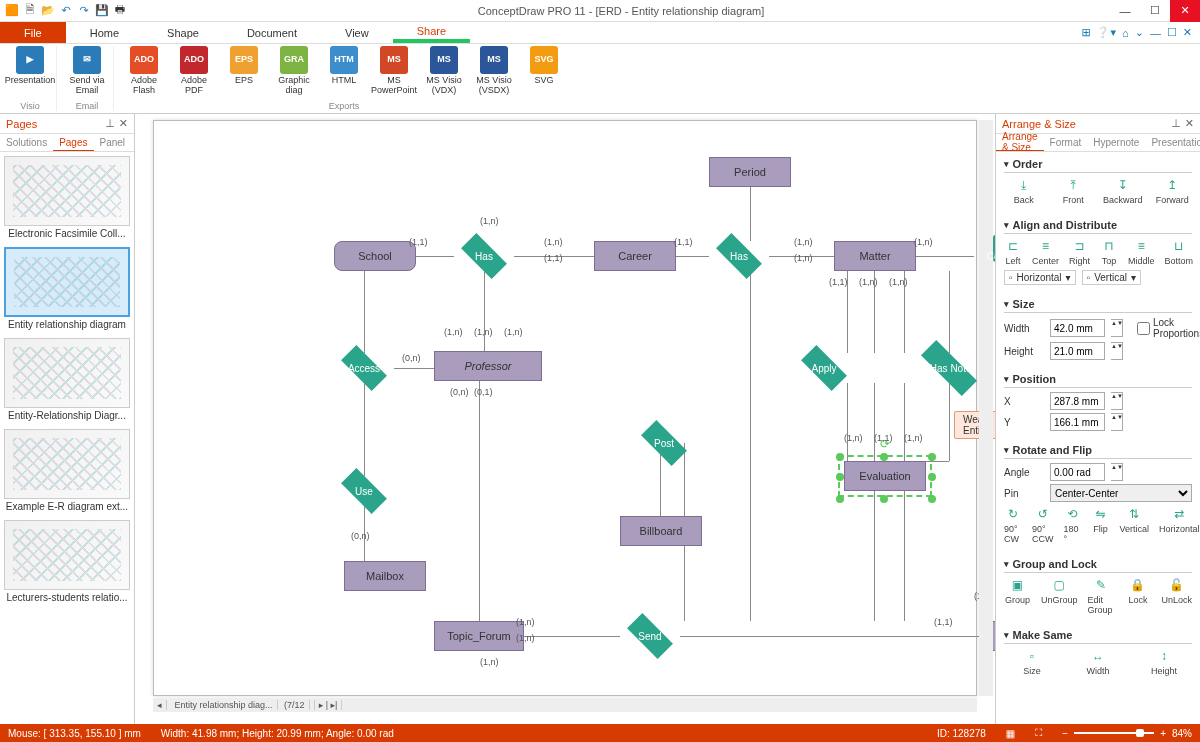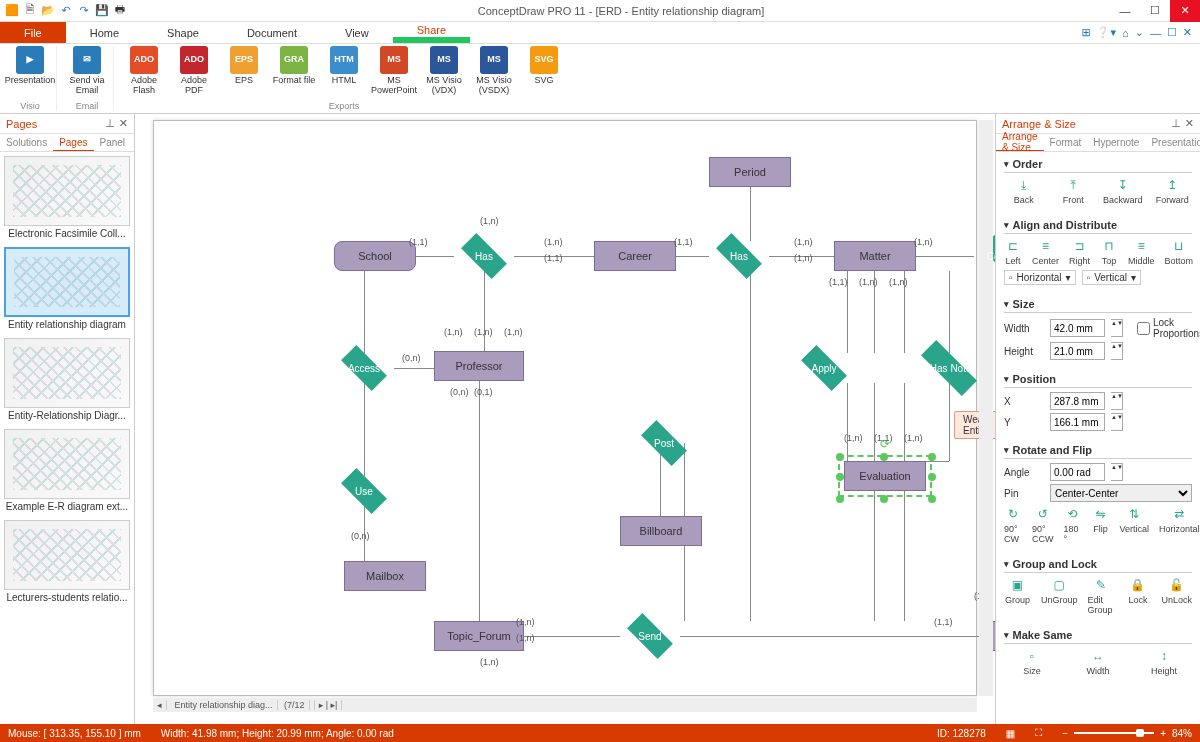--- a/index.html
+++ b/index.html
@@ -7,21 +7,21 @@
 .titlebar{height:22px;background:#fff;display:flex;align-items:center;border-bottom:1px solid #ddd}
 .titlebar .qat{display:flex;gap:2px;padding:0 4px}
 .titlebar .qat span{width:16px;height:16px;display:flex;align-items:center;justify-content:center;font-size:11px}
 .titlebar .title{flex:1;text-align:center;font-size:11px;color:#555}
 .titlebar .wincontrols{display:flex}
 .titlebar .wincontrols div{width:30px;height:22px;display:flex;align-items:center;justify-content:center;font-size:11px}
 .titlebar .wincontrols .close{background:#e81123;color:#fff}
 .menubar{height:22px;display:flex;align-items:stretch;border-bottom:1px solid #ddd}
 .menubar .tab{padding:0 24px;display:flex;align-items:center;font-size:11px;cursor:pointer}
 .menubar .tab.file{background:#d83b01;color:#fff}
-.menubar .tab.active{color:#d83b01;border-bottom:6px solid #22c55e}
+.menubar .tab.active{color:#d83b01;border-bottom:4px solid #22c55e}
 .smallicons{margin-left:auto;display:flex;align-items:center;gap:6px;padding-right:8px;color:#1a7bb9;font-size:11px}
 .ribbon{height:70px;display:flex;border-bottom:1px solid #ccc;padding:2px 4px;gap:4px}
 .ribbon .group{display:flex;flex-direction:column;align-items:center;padding:0 4px;border-right:1px solid #eee}
 .ribbon .items{display:flex;gap:6px}
 .ribbon .item{display:flex;flex-direction:column;align-items:center;width:44px;font-size:9px;text-align:center;line-height:1.1}
 .ribbon .item .ic{width:28px;height:28px;border-radius:3px;margin-bottom:2px;display:flex;align-items:center;justify-content:center;color:#fff;font-size:9px;font-weight:bold}
 .ribbon .grouplabel{font-size:9px;color:#888;margin-top:auto}
 .workspace{display:flex;height:610px}
 .leftpanel{width:135px;border-right:1px solid #ccc;display:flex;flex-direction:column}
 .panelhdr{height:20px;display:flex;align-items:center;padding:0 6px;font-size:11px;color:#d83b01;border-bottom:1px solid #ddd}
@@ -137,21 +137,21 @@
         <div class="item">
           <div class="ic" style="background:#c1272d">ADO</div>
           <span>Adobe PDF</span>
         </div>
         <div class="item">
           <div class="ic" style="background:#f0a030">EPS</div>
           <span>EPS</span>
         </div>
         <div class="item">
           <div class="ic" style="background:#7db343">GRA</div>
-          <span>Format file</span>
+          <span>Graphic diag</span>
         </div>
         <div class="item">
           <div class="ic" style="background:#3b8ecb">HTM</div>
           <span>HTML</span>
         </div>
         <div class="item">
           <div class="ic" style="background:#d24726">MS </div>
           <span>MS PowerPoint</span>
         </div>
         <div class="item">
@@ -237,21 +237,21 @@
         <div class="edge" style="left: 530px; top: 322px; width: 1px; height: 178px;"></div>
         <div class="edge" style="left: 506px; top: 322px; width: 1px; height: 73px;"></div>
         <div class="edge" style="top: 515px; left: 370px; height: 1px; width: 96px;"></div>
         <div class="edge" style="top: 515px; left: 526px; height: 1px; width: 304px;"></div>
         <div class="edge" style="left: 720px; top: 370px; width: 1px; height: 130px;"></div>
         <div class="edge" style="left: 750px; top: 370px; width: 1px; height: 130px;"></div>
         <div class="entity" style="left: 555px; top: 36px;">Period</div>
         <div class="entity" style="left: 180px; top: 120px; border-radius: 8px;">School</div>
         <div class="entity" style="left: 440px; top: 120px;">Career</div>
         <div class="entity" style="left: 680px; top: 120px;">Matter</div>
-        <div class="entity" style="left: 280px; top: 230px; width: 90px;">Professor</div>
+        <div class="entity" style="left: 280px; top: 230px; width: 108px; font-style: italic;">Professor</div>
         <div class="entity" style="left: 690px; top: 340px;">Evaluation</div>
         <div class="sel" style="left: 684px; top: 334px; width: 94px; height: 42px;">
           <div class="h" style="left: -4px; top: -4px;"></div>
           <div class="h" style="left: 40px; top: -4px;"></div>
           <div class="h" style="left: 88px; top: -4px;"></div>
           <div class="h" style="left: -4px; top: 16px;"></div>
           <div class="h" style="left: 88px; top: 16px;"></div>
           <div class="h" style="left: -4px; top: 38px;"></div>
           <div class="h" style="left: 40px; top: 38px;"></div>
           <div class="h" style="left: 88px; top: 38px;"></div>

